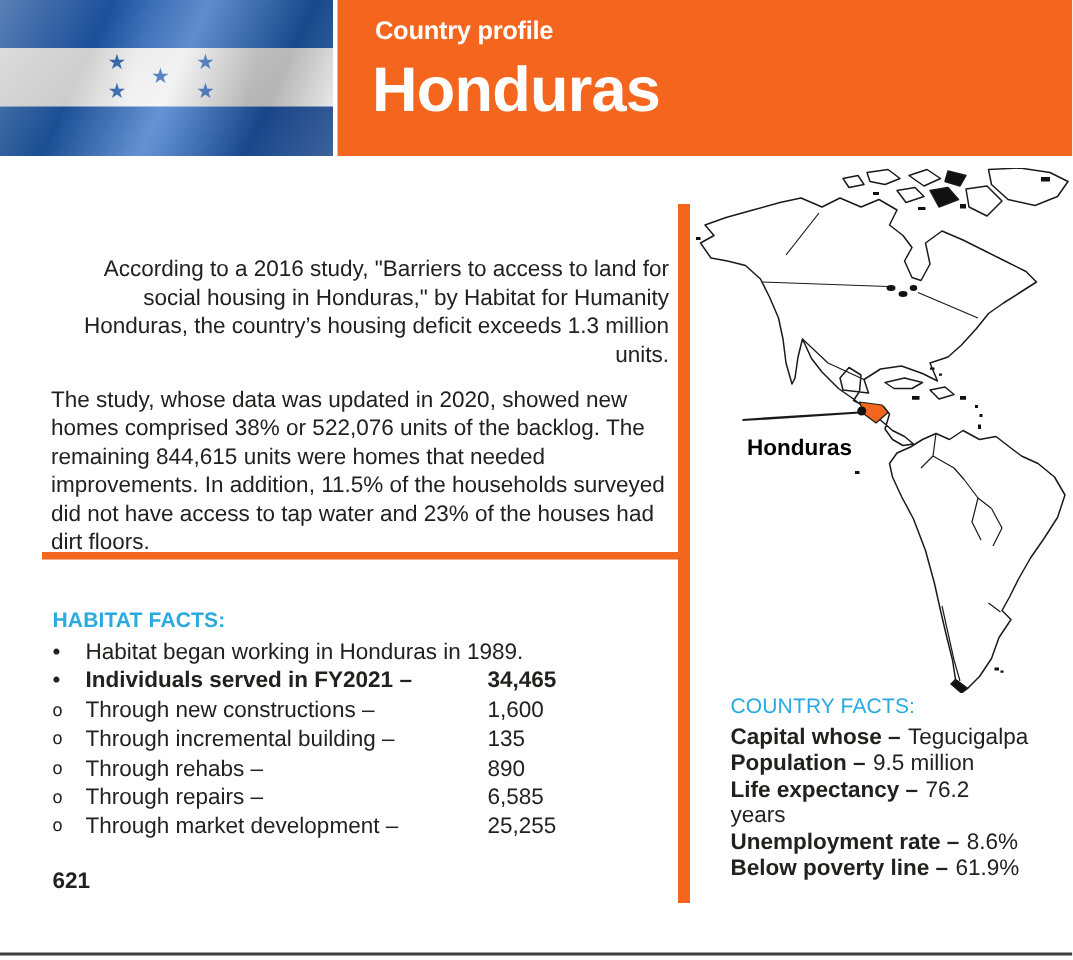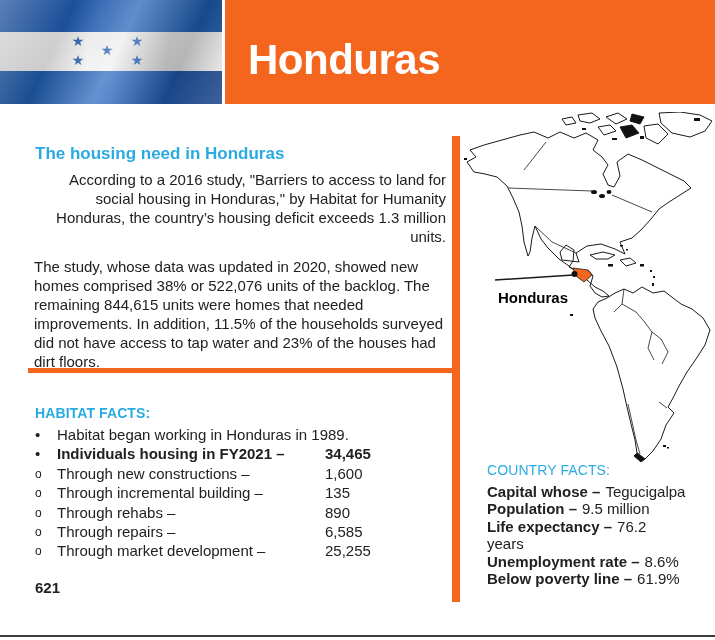--- a/index.html
+++ b/index.html
@@ -49,38 +49,38 @@
     <div class="stripe-mid"></div>
     <div class="stripe-bottom"></div>
     <span class="star" style="left:78px; top:41px;">★</span>
     <span class="star" style="left:78px; top:60px;">★</span>
     <span class="star" style="left:107px; top:50px;">★</span>
     <span class="star" style="left:137px; top:41px;">★</span>
     <span class="star" style="left:137px; top:60px;">★</span>
     <div class="sheen"></div>
   </div>
   <div class="banner">
+    <div class="kicker">Country profile</div>
     <div class="title">Honduras</div>
   </div>
 
-  <div class="hn-heading">The housing need in Honduras</div>
   <div class="para para1">According to a 2016 study, "Barriers to access to land for social housing in Honduras," by Habitat for Humanity Honduras, the country’s housing deficit exceeds 1.3 million units.</div>
   <div class="para para2">The study, whose data was updated in 2020, showed new homes comprised 38% or 522,076 units of the backlog. The remaining 844,615 units were homes that needed improvements. In addition, 11.5% of the households surveyed did not have access to tap water and 23% of the houses had dirt floors.</div>
   <div class="divider-h"></div>
   <div class="divider-v"></div>
 
   <div class="hf-heading">HABITAT FACTS:</div>
   <div class="hf-list">
     <div class="hf-row">
       <span class="blt">•</span>
       <span class="lbl" style="grid-column:2/4">Habitat began working in Honduras in 1989.</span>
     </div>
     <div class="hf-row bold">
       <span class="blt">•</span>
-      <span class="lbl">Individuals housing in FY2021 –</span>
+      <span class="lbl">Individuals served in FY2021 –</span>
       <span class="val">34,465</span>
     </div>
     <div class="hf-row">
       <span class="blt blt-sub">o</span>
       <span class="lbl">Through new constructions –</span>
       <span class="val">1,600</span>
     </div>
     <div class="hf-row">
       <span class="blt blt-sub">o</span>
       <span class="lbl">Through incremental building –</span>

